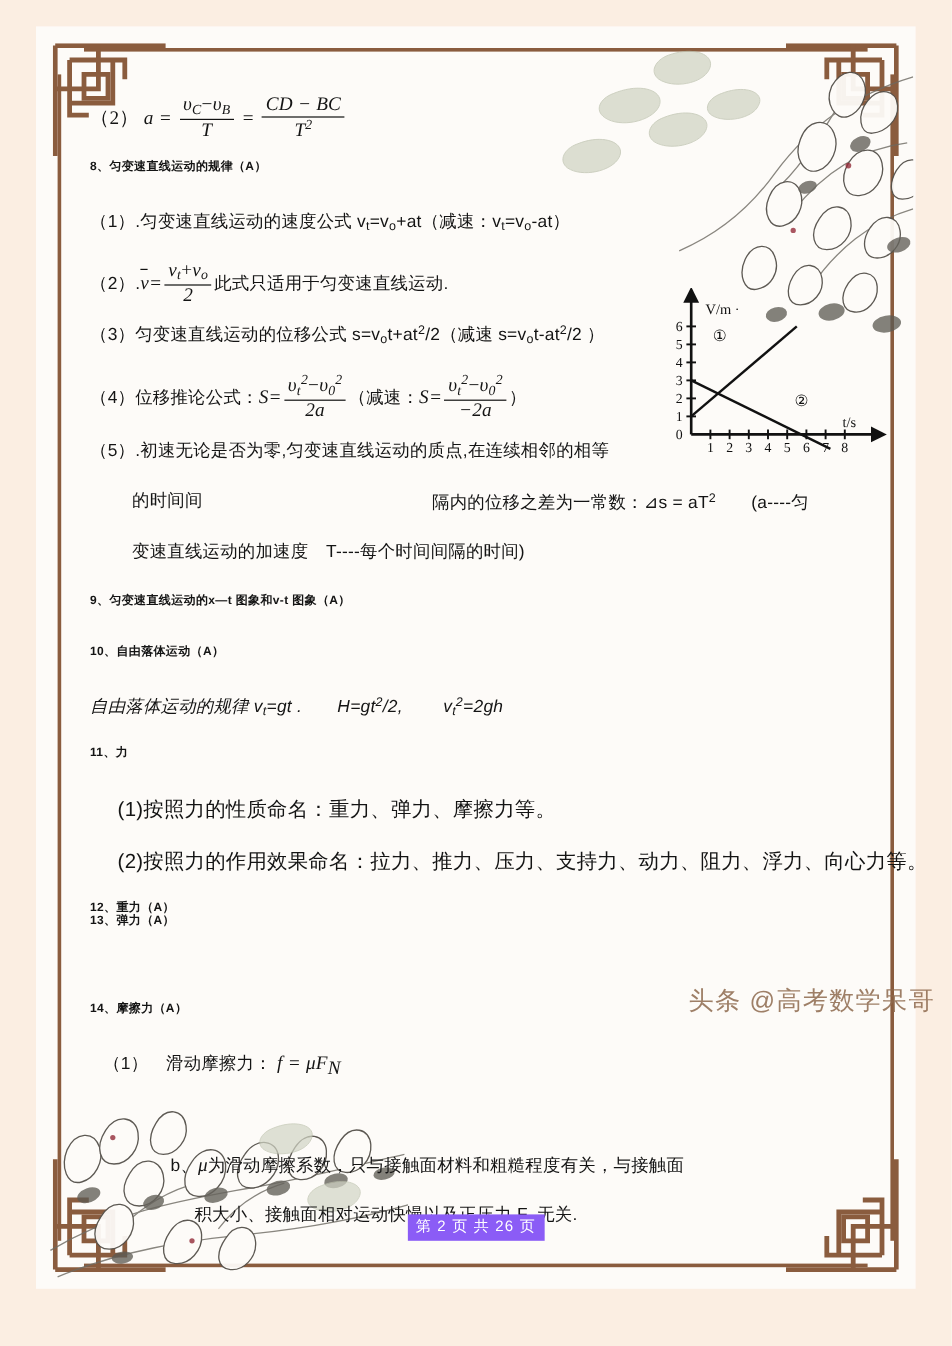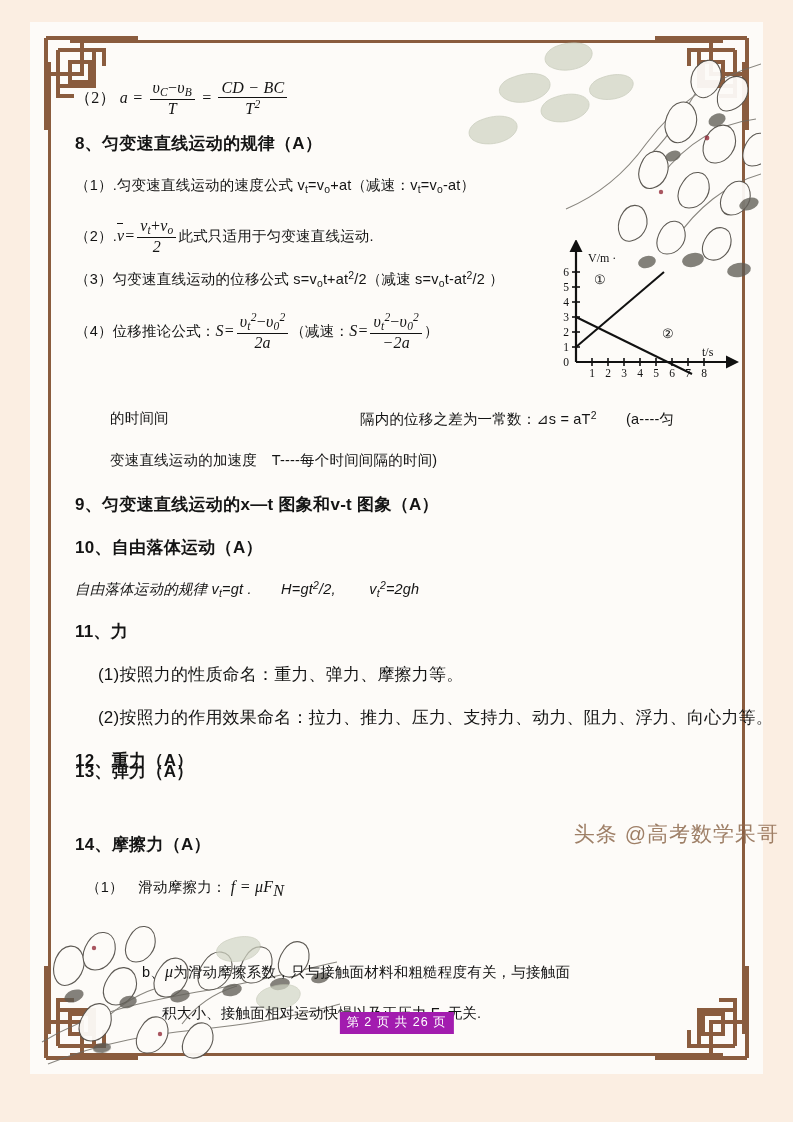--- a/index.html
+++ b/index.html
@@ -80,21 +80,21 @@
   .line {
     position: absolute;
     white-space: nowrap;
     font-size: 14.5px;
     line-height: 1.2;
     color: #141414;
     letter-spacing: 0.2px;
   }
   .hd {
     font-weight: bold;
-    font-size: 17px;
+    font-size: 10px;
     letter-spacing: .3px;
   }
   .small { font-size: 17px; }
 
   sub { font-size: .72em; vertical-align: -0.25em; }
   sup { font-size: .72em; vertical-align: 0.5em; }
 
   
   .mth {
     font-family: "Liberation Serif", "DejaVu Serif", serif;
@@ -131,21 +131,21 @@
     width: 190px;
     height: 140px;
   }
 
   
   #page-footer {
     position: absolute;
     left: 50%;
     transform: translateX(-50%);
     bottom: 40px;
-    background: #a21caf;
+    background: #8b5cf6;
     color: #fff;
     font-size: 12.5px;
     padding: 2px 7px 3px 7px;
     letter-spacing: 1px;
     white-space: nowrap;
     font-family: "Liberation Sans", sans-serif;
   }
 
   
   #watermark {
@@ -342,20 +342,21 @@
       <div class="line" style="left:45px; top:290px;">
         <span>（4）位移推论公式：</span><span class="mth">S</span><span class="mth up">=</span><span class="frac">
           <span class="num"><span class="mth"><span>υ</span><sub>t</sub><sup>2</sup><span class="up">−</span><span>υ</span><sub>0</sub><sup>2</sup></span></span>
           <span class="den"><span class="mth">2a</span></span>
         </span><span>（减速：</span><span class="mth">S</span><span class="mth up">=</span><span class="frac">
           <span class="num"><span class="mth"><span>υ</span><sub>t</sub><sup>2</sup><span class="up">−</span><span>υ</span><sub>0</sub><sup>2</sup></span></span>
           <span class="den"><span class="mth">−2a</span></span>
         </span><span>）</span>
       </div>
 
+      <div class="line" style="left:45px; top:346px;">（5）.初速无论是否为零,匀变速直线运动的质点,在连续相邻的相等</div>
       <div class="line" style="left:80px; top:388px;">的时间间</div>
       <div class="line" style="left:330px; top:388px;">
         <span>隔内的位移之差为一常数：⊿s = aT</span><sup>2</sup><span>　　(a----匀</span>
       </div>
       <div class="line" style="left:80px; top:430px;">变速直线运动的加速度　T----每个时间间隔的时间)</div>
 
       <div class="line hd" style="left:45px; top:473px;">9、匀变速直线运动的x—t 图象和v-t 图象（A）</div>
 
       <div class="line hd" style="left:45px; top:516px;">10、自由落体运动（A）</div>
       <div class="line" style="left:45px; top:558px;font-style:italic;">

